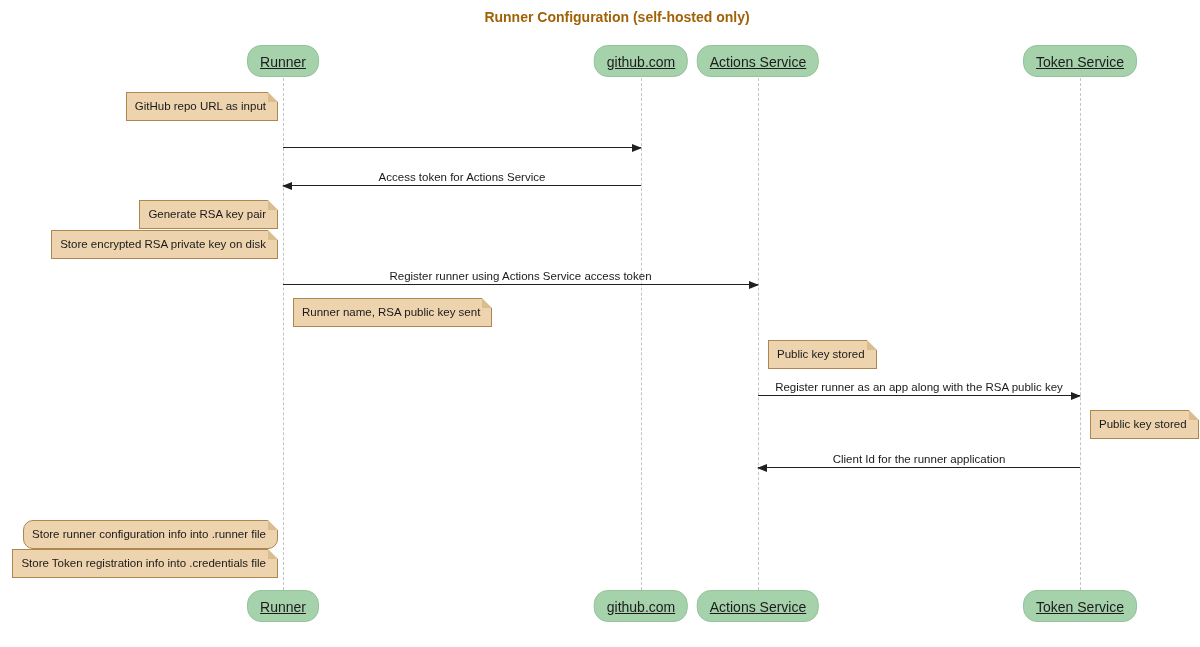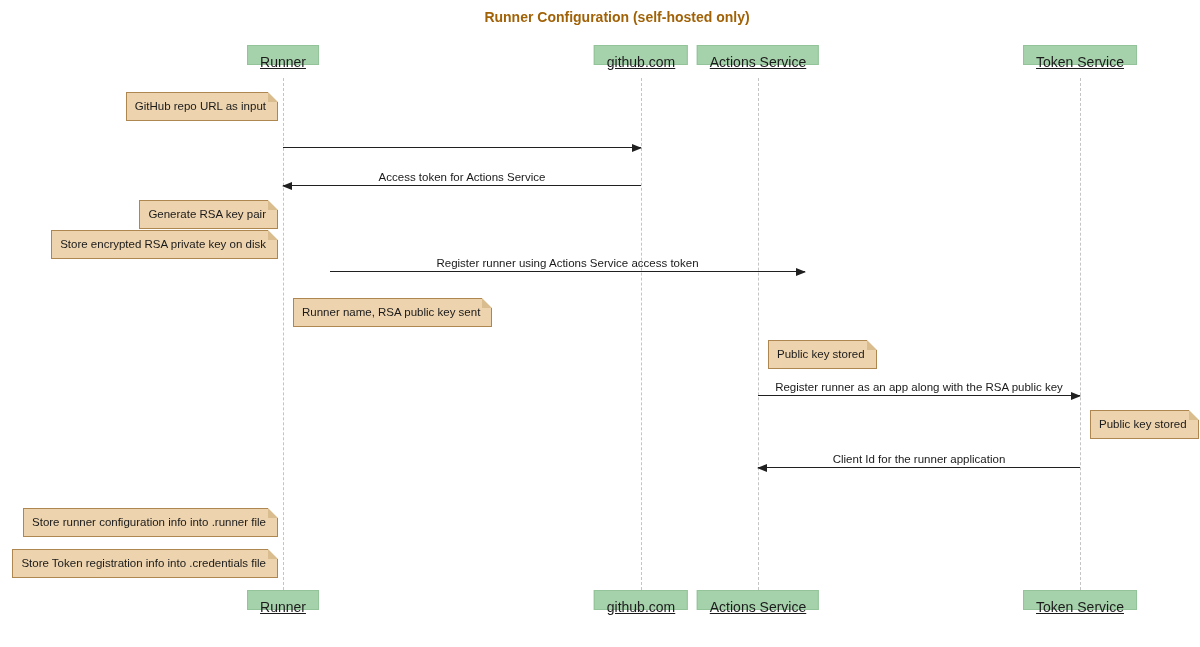--- a/index.html
+++ b/index.html
@@ -5,24 +5,24 @@
   html,body{margin:0;padding:0;background:#ffffff;}
   #canvas{
     position:relative;width:1200px;height:647px;background:#ffffff;overflow:hidden;
     font-family:"Liberation Sans","DejaVu Sans",sans-serif;color:#111;
   }
   .title{
     position:absolute;top:9px;left:617px;transform:translateX(-50%);
     font-size:14px;font-weight:bold;white-space:nowrap;color:#a16207;
   }
   .participant{
-    position:absolute;height:20px;line-height:32px;
+    position:absolute;height:32px;line-height:32px;
     background:var(--participant-fill,#a6d2ab);
     border:1px solid var(--participant-border,#92c399);
-    border-radius:0;padding:0 12px;font-size:14px;white-space:nowrap;
+    border-radius:14px;padding:0 12px;font-size:14px;white-space:nowrap;
     transform:translateX(-50%);text-align:center;box-sizing:border-box;color:#1c1c1c;text-decoration:underline;
   }
   .lifeline{
     position:absolute;top:78px;height:512px;width:0;
     border-left:1px dashed var(--lifeline,#c4c4c4);
   }
   .message{position:absolute;height:16px;}
   .msg-label{
     position:absolute;bottom:3px;left:0;right:0;text-align:center;
     font-size:11.5px;white-space:nowrap;color:#1a1a1a;
@@ -80,21 +80,21 @@
     <div class="msg-line"></div>
     <div class="arrowhead right"></div>
   </div>
 
   <div class="message" style="left:283px;top:170px;width:358px;">
     <div class="msg-label">Access token for Actions Service</div>
     <div class="msg-line"></div>
     <div class="arrowhead left"></div>
   </div>
 
-  <div class="message" style="left:283px;top:256px;width:475px;margin-left:47px;">
+  <div class="message" style="left:283px;top:269px;width:475px;">
     <div class="msg-label">Register runner using Actions Service access token</div>
     <div class="msg-line"></div>
     <div class="arrowhead right"></div>
   </div>
 
   <div class="message" style="left:758px;top:380px;width:322px;">
     <div class="msg-label">Register runner as an app along with the RSA public key</div>
     <div class="msg-line"></div>
     <div class="arrowhead right"></div>
   </div>
@@ -105,16 +105,16 @@
     <div class="arrowhead left"></div>
   </div>
 
 
   <div class="note" style="top:92px;right:922px;">GitHub repo URL as input</div>
   <div class="note" style="top:188px;right:922px;margin-top:12px;">Generate RSA key pair</div>
   <div class="note" style="top:230px;right:922px;">Store encrypted RSA private key on disk</div>
   <div class="note" style="top:298px;left:293px;">Runner name, RSA public key sent</div>
   <div class="note" style="top:340px;left:768px;">Public key stored</div>
   <div class="note" style="top:410px;left:1090px;">Public key stored</div>
-  <div class="note" style="top:508px;right:922px;">Store runner configuration info into .runner file</div>
+  <div class="note" style="top:520px;right:922px;border-radius:10px;">Store runner configuration info into .runner file</div>
   <div class="note" style="top:549px;right:922px;">Store Token registration info into .credentials file</div>
 
 </div>
 
 </body></html>

